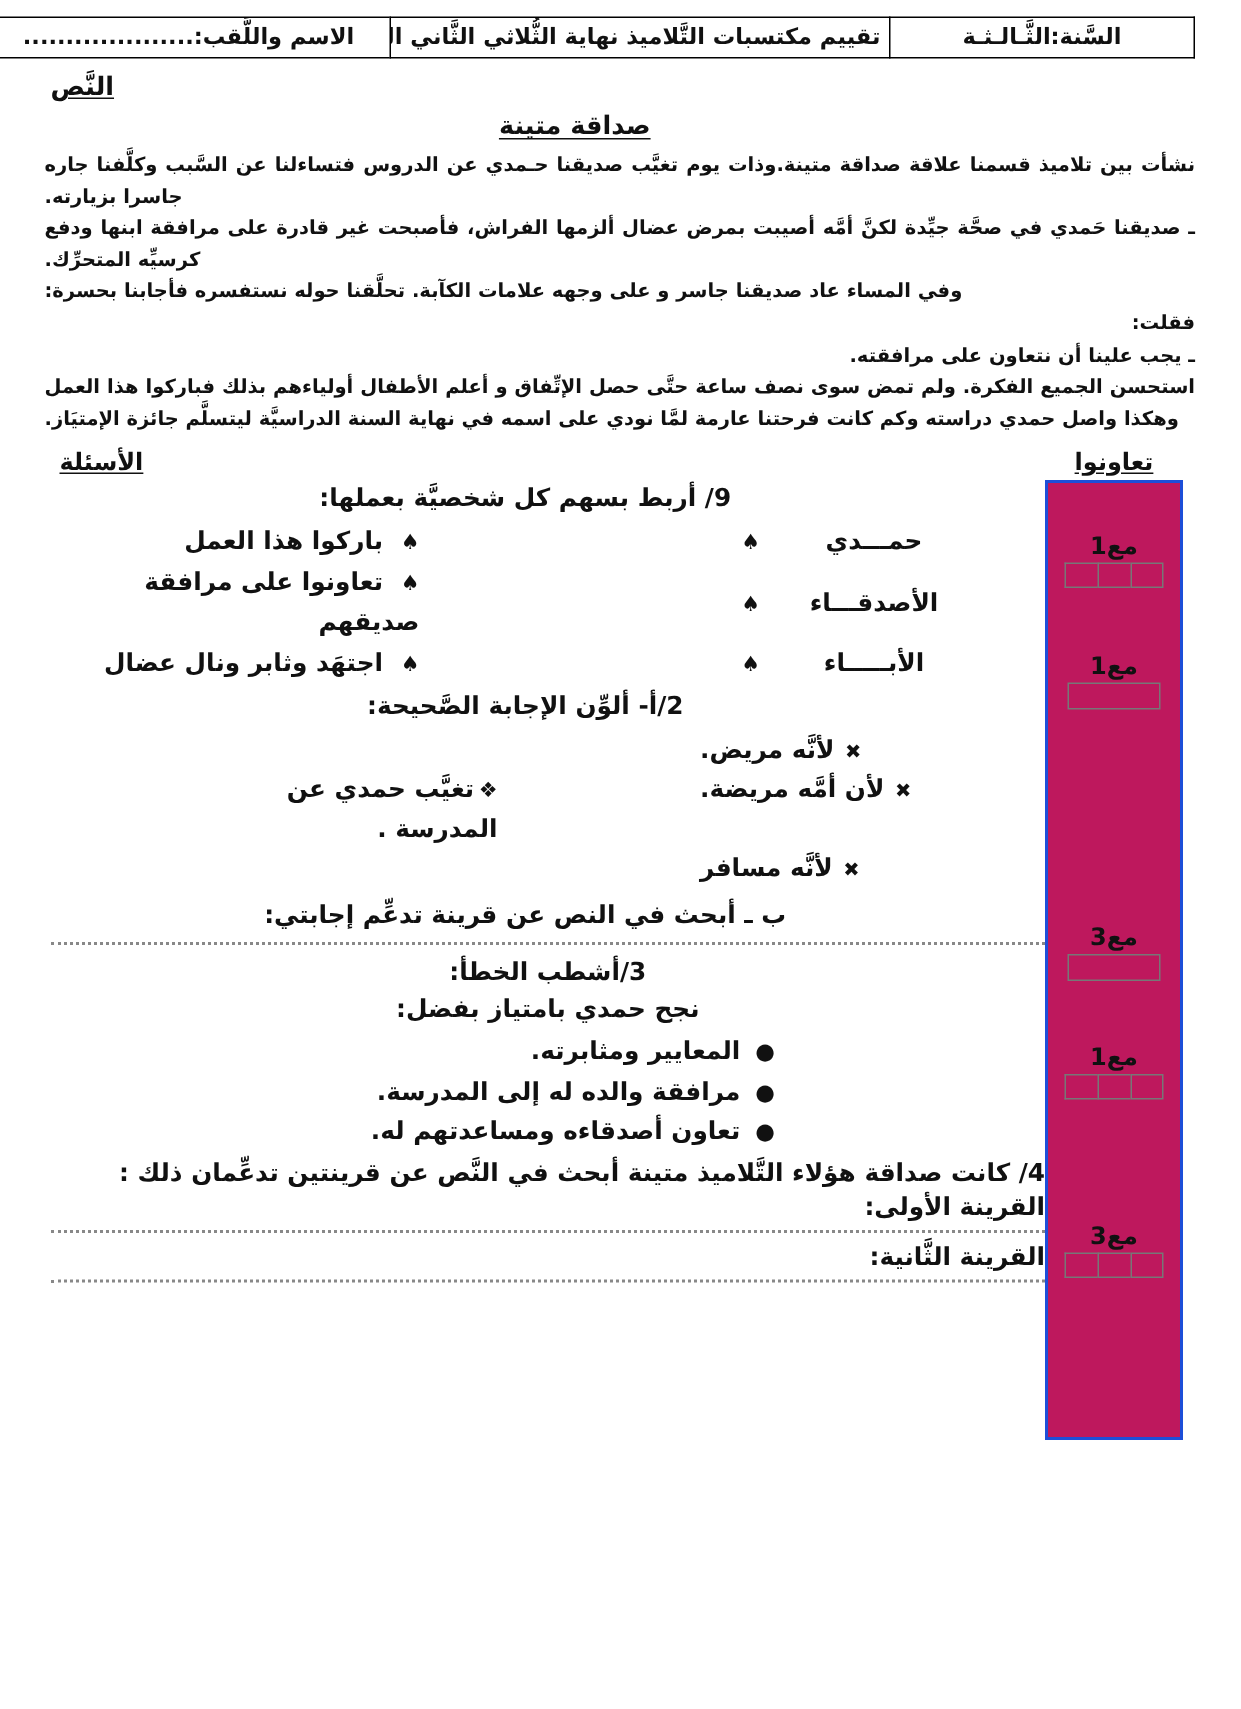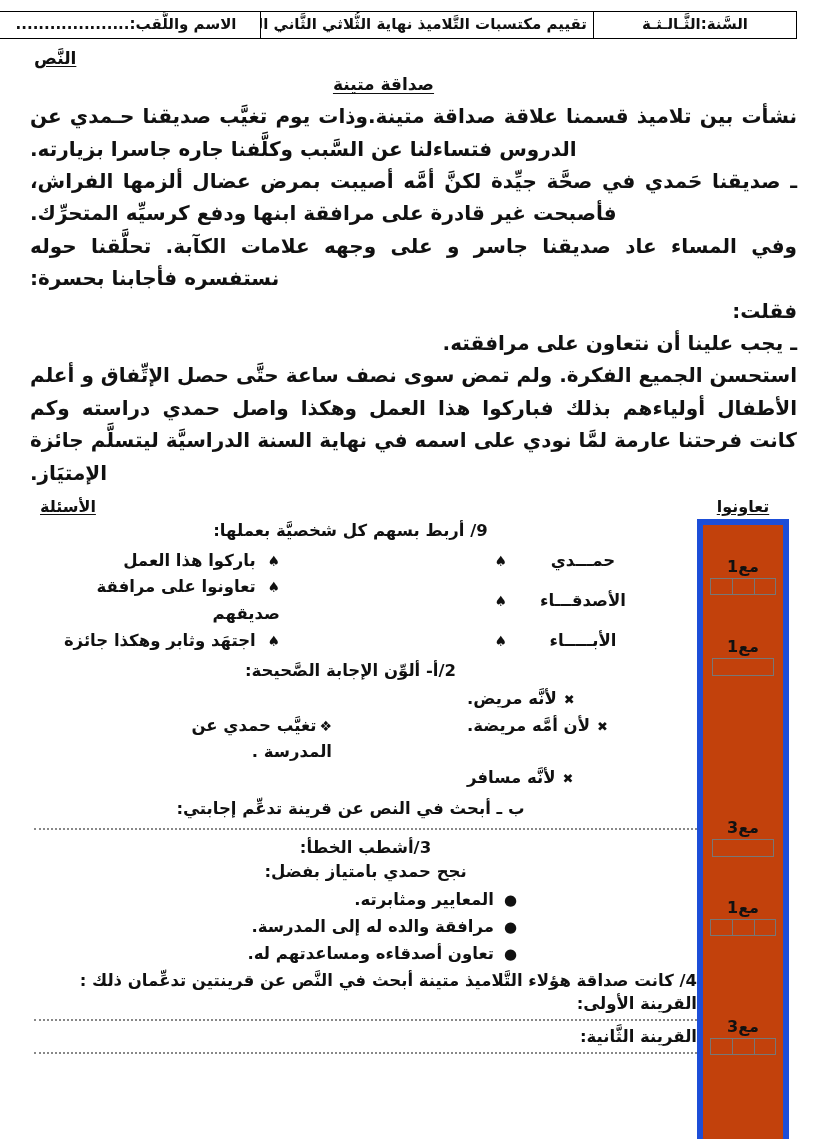--- a/index.html
+++ b/index.html
@@ -67,21 +67,21 @@
     font-weight: bold;
     margin: 6px 0 6px 0;
     text-decoration: underline;
     text-underline-offset: 3px;
     letter-spacing: 1px;
     padding-right: 60px;
   }
 
   
   .body-text {
-    font-size: 20px;
+    font-size: 13px;
     line-height: 1.62;
     text-align: justify;
     text-align-last: justify;
     font-weight: bold;
     margin: 0;
   }
   .body-text p {
     margin: 0 0 0 0;
   }
   .p-plain      { text-align: right; text-align-last: right; }
@@ -111,26 +111,26 @@
     text-decoration: underline;
     text-underline-offset: 2px;
     margin-bottom: 3px;
   }
   .q-heading {
     text-align: left;
     padding-left: 6px;
   }
 
   .criteria-box {
-    border: 6px solid #1d4ed8;
+    border: 2px solid #1d4ed8;
     box-sizing: border-box;
     height: 640px;
     padding: 0;
     position: relative;
-    background: #c2410c;
+    background: #be185d;
   }
   .crit-item {
     position: absolute;
     left: 0; right: 0;
     text-align: center;
   }
   .crit-label {
     font-size: 16px;
     font-weight: bold;
     letter-spacing: 0.5px;
@@ -358,21 +358,21 @@
           </div>
 
           <div class="match-row">
             <div class="match-left">
               <span class="ml-name">الأبـــــاء</span>
               <span class="spade">♠</span>
             </div>
             <div class="match-mid"></div>
             <div class="match-right">
               <span class="spade">♠</span>
-              <span>اجتهَد وثابر وهكذا جائزة</span>
+              <span>اجتهَد وثابر ونال عضال</span>
             </div>
           </div>
 
         </div>
       </div>
 
       <div class="q-block" style="margin-top:4px;">
         <div class="q-line q-stem">2/أ- ألوِّن الإجابة الصَّحيحة:</div>
 
         <div class="mcq-wrap">

